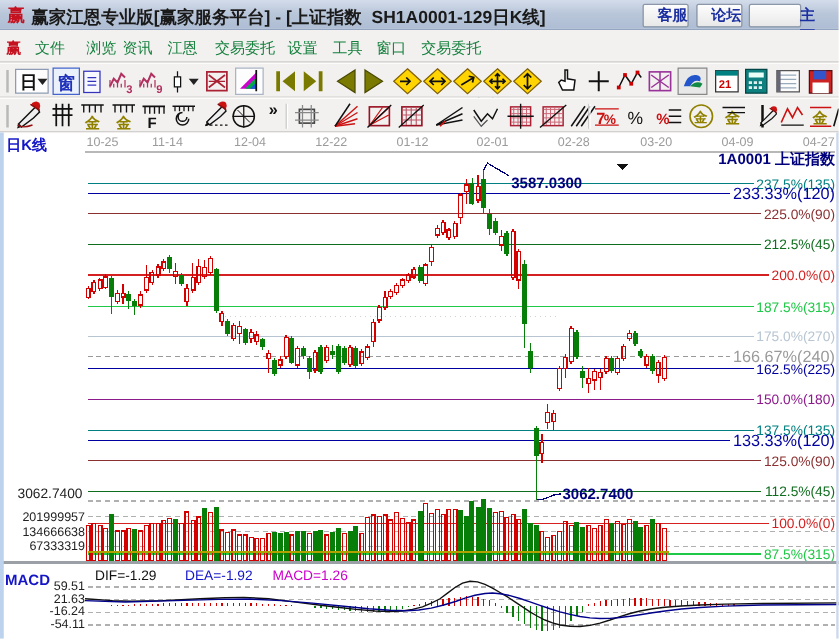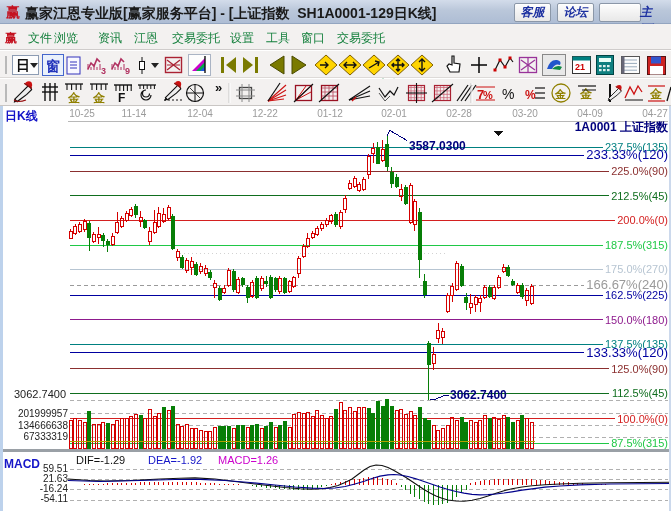--- a/index.html
+++ b/index.html
@@ -3,41 +3,41 @@
 * { margin:0; padding:0; box-sizing:border-box; }
 html,body { width:671px; height:511px; overflow:hidden; font-family:"Liberation Sans", sans-serif; }
 #win { position:relative; width:671px; height:511px; background:#fff; }
 #title { position:absolute; left:0; top:0; width:671px; height:24px;
   background:linear-gradient(180deg,#d3dcea 0%,#bac7da 45%,#aebdd4 100%);
   border-bottom:1px solid #93a5c0; }
 #title .logo { position:absolute; left:6px; top:4px; font-size:14px; font-weight:bold; color:#c41220; }
 #title .txt { position:absolute; left:25px; top:5px; font-size:14px; font-weight:bold; color:#1a1a1a; white-space:nowrap; }
 .tbtn { position:absolute; top:3px; width:37px; height:19px; background:linear-gradient(180deg,#fdfdfd,#e8e8e8);
   border:1px solid #8b97a8; border-radius:2px; font-size:12px; font-weight:bold; color:#1b2fa0;
-  text-align:center; line-height:17px; box-shadow:inset 0 1px 0 #fff;font-style:italic; }
+  text-align:right; line-height:17px; box-shadow:inset 0 1px 0 #fff; }
 #menu { position:absolute; left:0; top:24px; width:671px; height:26px; background:#f3f1f0;
   border-bottom:1px solid #cfcccb; }
 #menu span { position:absolute; top:6px; font-size:12px; color:#15803d; }
 #tb1 { position:absolute; left:0; top:51px; width:671px; height:27px; background:#f3f1f0; border-bottom:1px solid #dddad8; }
 #tb2 { position:absolute; left:0; top:79px; width:671px; height:27px; background:#f3f1f0; border-bottom:1px solid #c9c6c4; }
 #chart { position:absolute; left:0; top:106px; width:671px; height:405px; background:#fff; }
 .edge { position:absolute; top:106px; width:3px; height:405px; background:#bdd2ec; z-index:5; }
 </style></head><body>
 <div id="win">
  <div id="title">
   <span class="logo">赢</span>
   <span class="txt">赢家江恩专业版[赢家服务平台] - [上证指数&nbsp;&nbsp;SH1A0001-129日K线]</span>
   <div class="tbtn" style="left:514px;">客服</div>
   <div class="tbtn" style="left:557px;">论坛</div>
   <div class="tbtn" style="left:599px;padding-left:40px;">主页</div>
  </div>
  <div id="menu">
   <span style="left:5px;color:#c41220;font-weight:bold;">赢</span>
   <span style="left:28px;">文件</span>
-      <span style="left:54px;">浏览</span>
+      <span style="left:69px;">浏览</span>
   <span style="left:98px;">资讯</span>
       <span style="left:134px;">江恩</span>
   <span style="left:172px;">交易委托</span>
       <span style="left:230px;">设置</span>
   <span style="left:266px;">工具</span>
       <span style="left:301px;">窗口</span>
   <span style="left:337px;">交易委托</span>
       <span style="left:377px;margin-top:35px;">帮助</span>
  </div>
  <div id="tb1"><svg width="671" height="28" viewBox="0 0 671 28">

